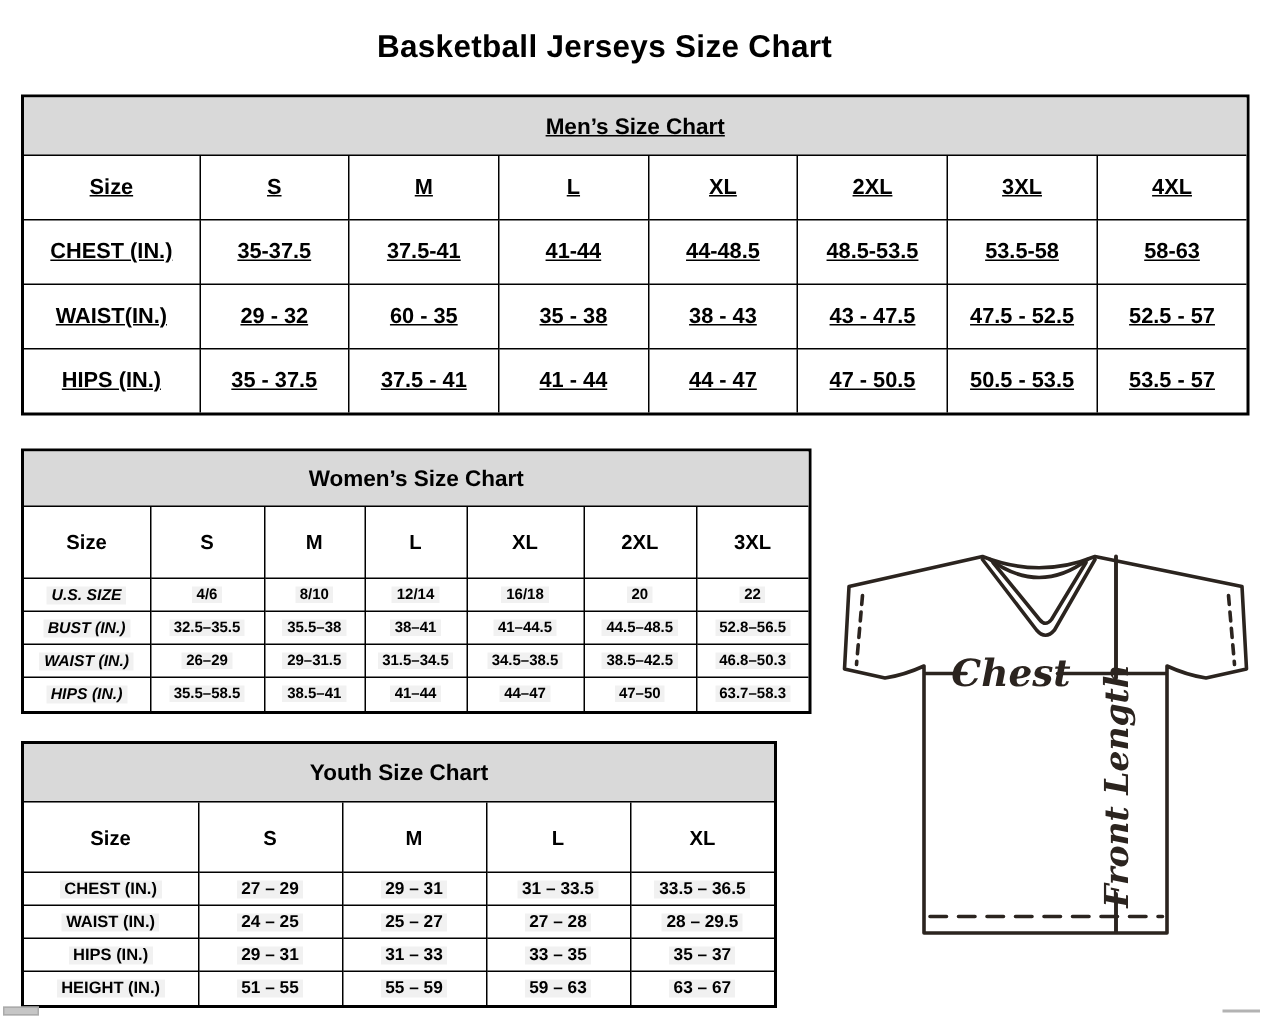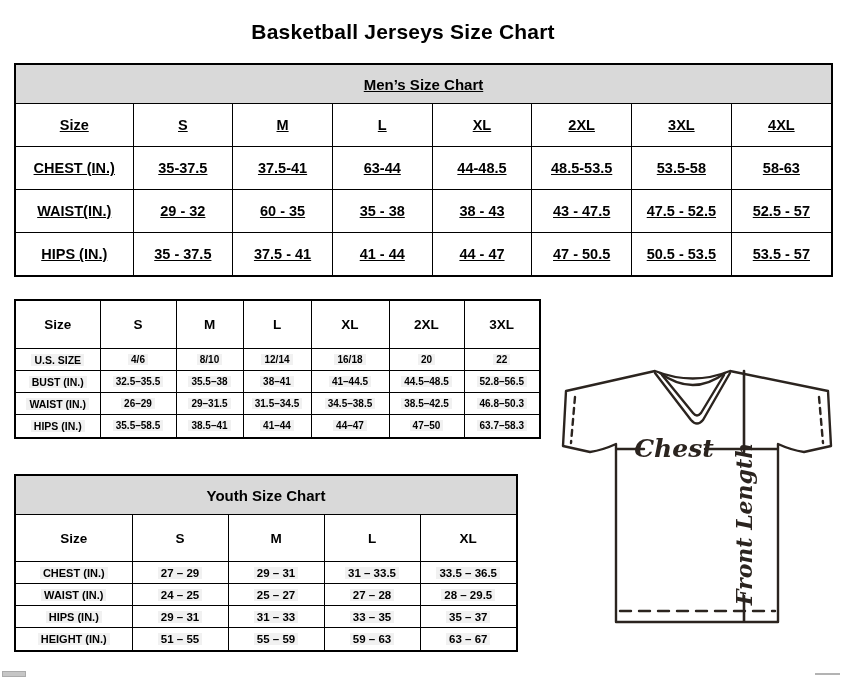--- a/index.html
+++ b/index.html
@@ -30,25 +30,25 @@
   .mens{left:14px;top:63px;width:815px;text-decoration:underline;}
   .mens .band{height:38px;}
   .mens thead th{height:42px;font-size:14.5px;}
   .mens tbody th,.mens tbody td{height:42px;font-size:14.5px;}
 
   
   .womens{left:14px;top:299px;width:523px;}
   .womens .band{height:36px;}
   .womens thead th{height:47px;font-size:13.5px;}
   .womens tbody tr{height:22px;}
-  .womens tbody th{font-size:10.5px;}
+  .womens tbody th{font-size:10.5px;font-style:italic;}
   .womens tbody td{font-size:10px;}
 
   
-  .youth{left:14px;top:474px;width:500px;}
+  .youth{left:14px;top:494px;width:500px;}
   .youth .band{height:38px;}
   .youth thead th{height:46px;font-size:13.5px;}
   .youth tbody tr{height:22px;}
   .youth tbody th{font-size:11px;}
   .youth tbody td{font-size:11.5px;margin-left:40px;}
 
   .hl{background:#f1f1f1;padding:0 3px;}
 
   
   .jersey{position:absolute;left:558px;top:356px;width:282px;height:272px;}
@@ -91,21 +91,21 @@
           <th>2XL</th>
           <th>3XL</th>
           <th>4XL</th>
         </tr>
       </thead>
     <tbody>
         <tr>
           <th>CHEST (IN.)</th>
           <td>35-37.5</td>
           <td>37.5-41</td>
-          <td>63-44</td>
+          <td>41-44</td>
           <td>44-48.5</td>
           <td>48.5-53.5</td>
           <td>53.5-58</td>
           <td>58-63</td>
         </tr>
         <tr>
           <th>WAIST(IN.)</th>
           <td>29 - 32</td>
           <td>60 - 35</td>
           <td>35 - 38</td>
@@ -122,20 +122,21 @@
           <td>44 - 47</td>
           <td>47 - 50.5</td>
           <td>50.5 - 53.5</td>
           <td>53.5 - 57</td>
         </tr>
       </tbody>
   </table>
 </section>
 
 <section class="chart womens">
+  <div class="band">Women’s Size Chart</div>
   <table>
     <colgroup>
       <col style="width:84px">
         <col style="width:76px">
         <col style="width:67px">
       <col style="width:68px">
         <col style="width:78px">
         <col style="width:75px">
         <col style="width:75px">
     </colgroup>

